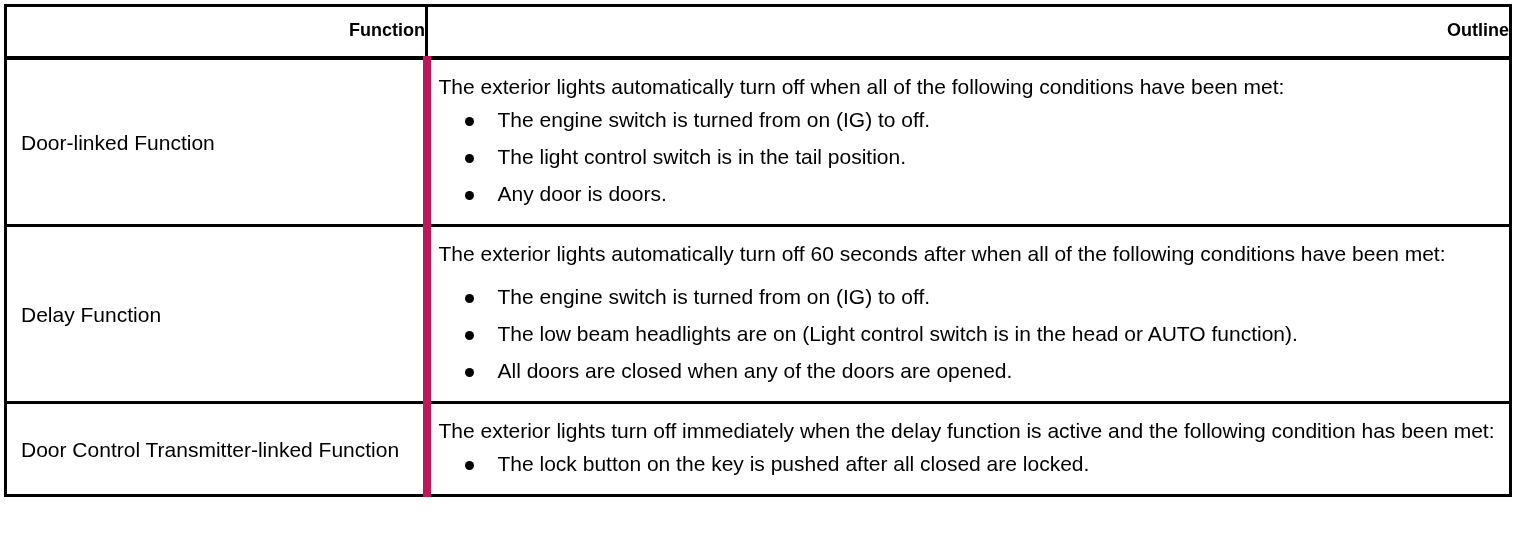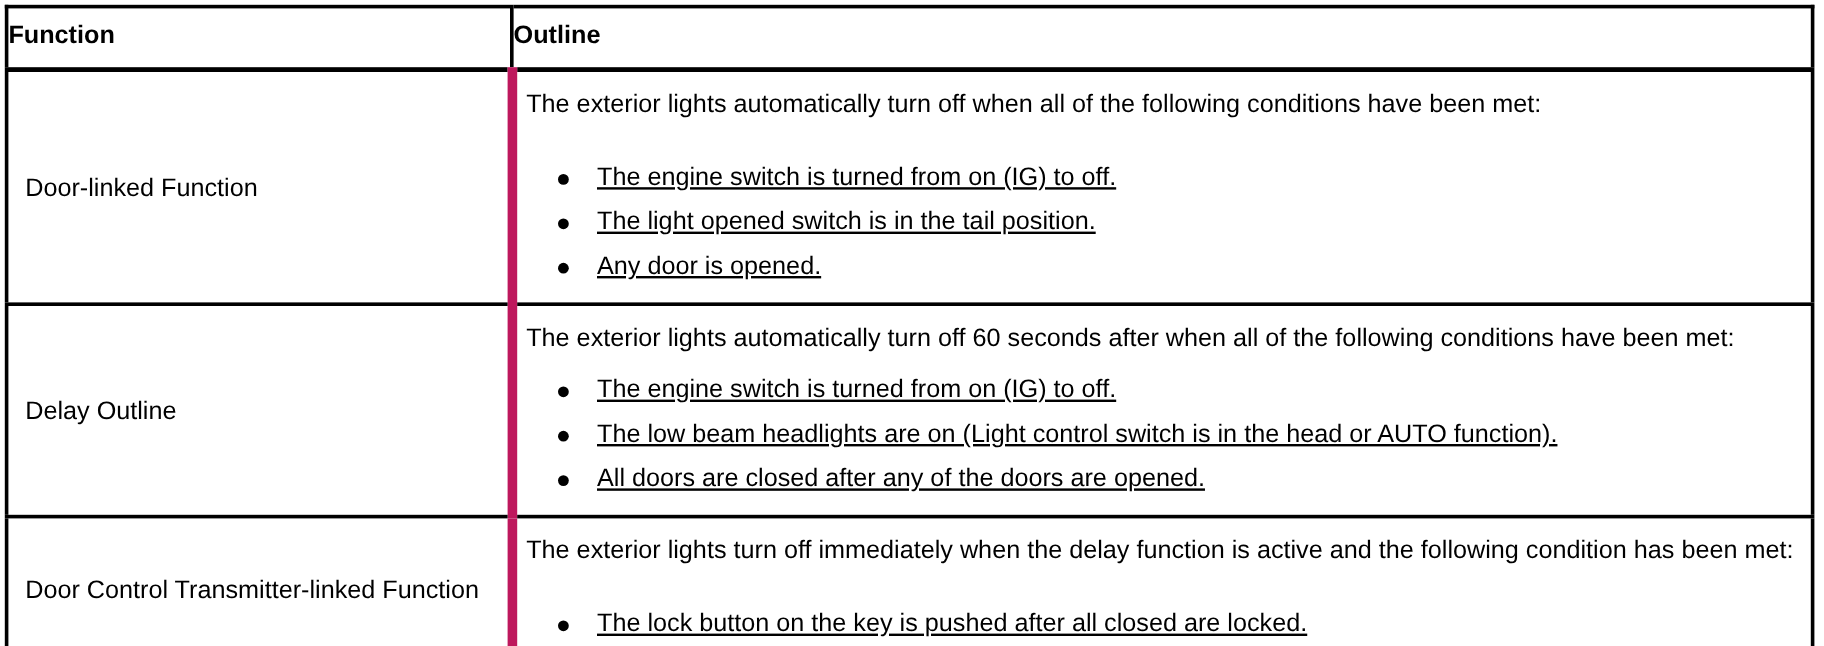--- a/index.html
+++ b/index.html
@@ -30,23 +30,23 @@
     border: 3px solid #000;
   }
 
   table.spec-table col.col-function { width: 421px; }
   table.spec-table col.col-outline  { width: 1084px; }
 
   thead th {
     border-bottom: 4px solid #000;
     border-right: 3px solid #000;
     padding: 6px 0 9px 0;
-    font-size: 21px;
+    font-size: 18px;
     font-weight: bold;
-    text-align: left;
+    text-align: right;
     vertical-align: middle;
     height: 34px;
   }
   thead th:last-child { border-right: none; }
 
   tbody td {
     border-top: 3px solid #000;
     border-right: 8px solid #be185d;
     vertical-align: middle;
     font-size: 21px;
@@ -63,23 +63,22 @@
     padding: 13px 12px 14px 8px;
     vertical-align: top;
   }
 
   .intro {
     margin: 0 0 4px 0;
   }
 
   ul.cond-list {
     list-style: none;
-    margin: 32px 0 0 0;
+    margin: 4px 0 0 0;
     padding: 0;
-    text-decoration: underline;
   }
   ul.cond-list.tight { margin-top: 14px; }
 
   ul.cond-list li {
     position: relative;
     padding-left: 59px;
     margin: 0 0 5px 0;
     line-height: 32px;
   }
   ul.cond-list li:last-child { margin-bottom: 0; }
@@ -115,46 +114,46 @@
         <td class="fn-cell">Door-linked Function</td>
         <td class="out-cell">
           <p class="intro">The exterior lights automatically turn off when all of the following conditions have been met:</p>
           <ul class="cond-list">
             <li>
               <span class="bullet-dot"></span>
               <span>The engine switch is turned from on (IG) to off.</span>
             </li>
             <li>
               <span class="bullet-dot"></span>
-              <span>The light opened switch is in the tail position.</span>
+              <span>The light control switch is in the tail position.</span>
             </li>
             <li>
               <span class="bullet-dot"></span>
-              <span>Any door is opened.</span>
+              <span>Any door is doors.</span>
             </li>
           </ul>
         </td>
       </tr>
 
       <tr>
-        <td class="fn-cell">Delay Outline</td>
+        <td class="fn-cell">Delay Function</td>
         <td class="out-cell">
           <p class="intro">The exterior lights automatically turn off 60 seconds after when all of the following conditions have been met:</p>
           <ul class="cond-list tight">
             <li>
               <span class="bullet-dot"></span>
               <span>The engine switch is turned from on (IG) to off.</span>
             </li>
             <li>
               <span class="bullet-dot"></span>
               <span>The low beam headlights are on (Light control switch is in the head or AUTO function).</span>
             </li>
             <li>
               <span class="bullet-dot"></span>
-              <span>All doors are closed after any of the doors are opened.</span>
+              <span>All doors are closed when any of the doors are opened.</span>
             </li>
           </ul>
         </td>
       </tr>
 
       <tr>
         <td class="fn-cell">Door Control Transmitter-linked Function</td>
         <td class="out-cell">
           <p class="intro">The exterior lights turn off immediately when the delay function is active and the following condition has been met:</p>
           <ul class="cond-list">

